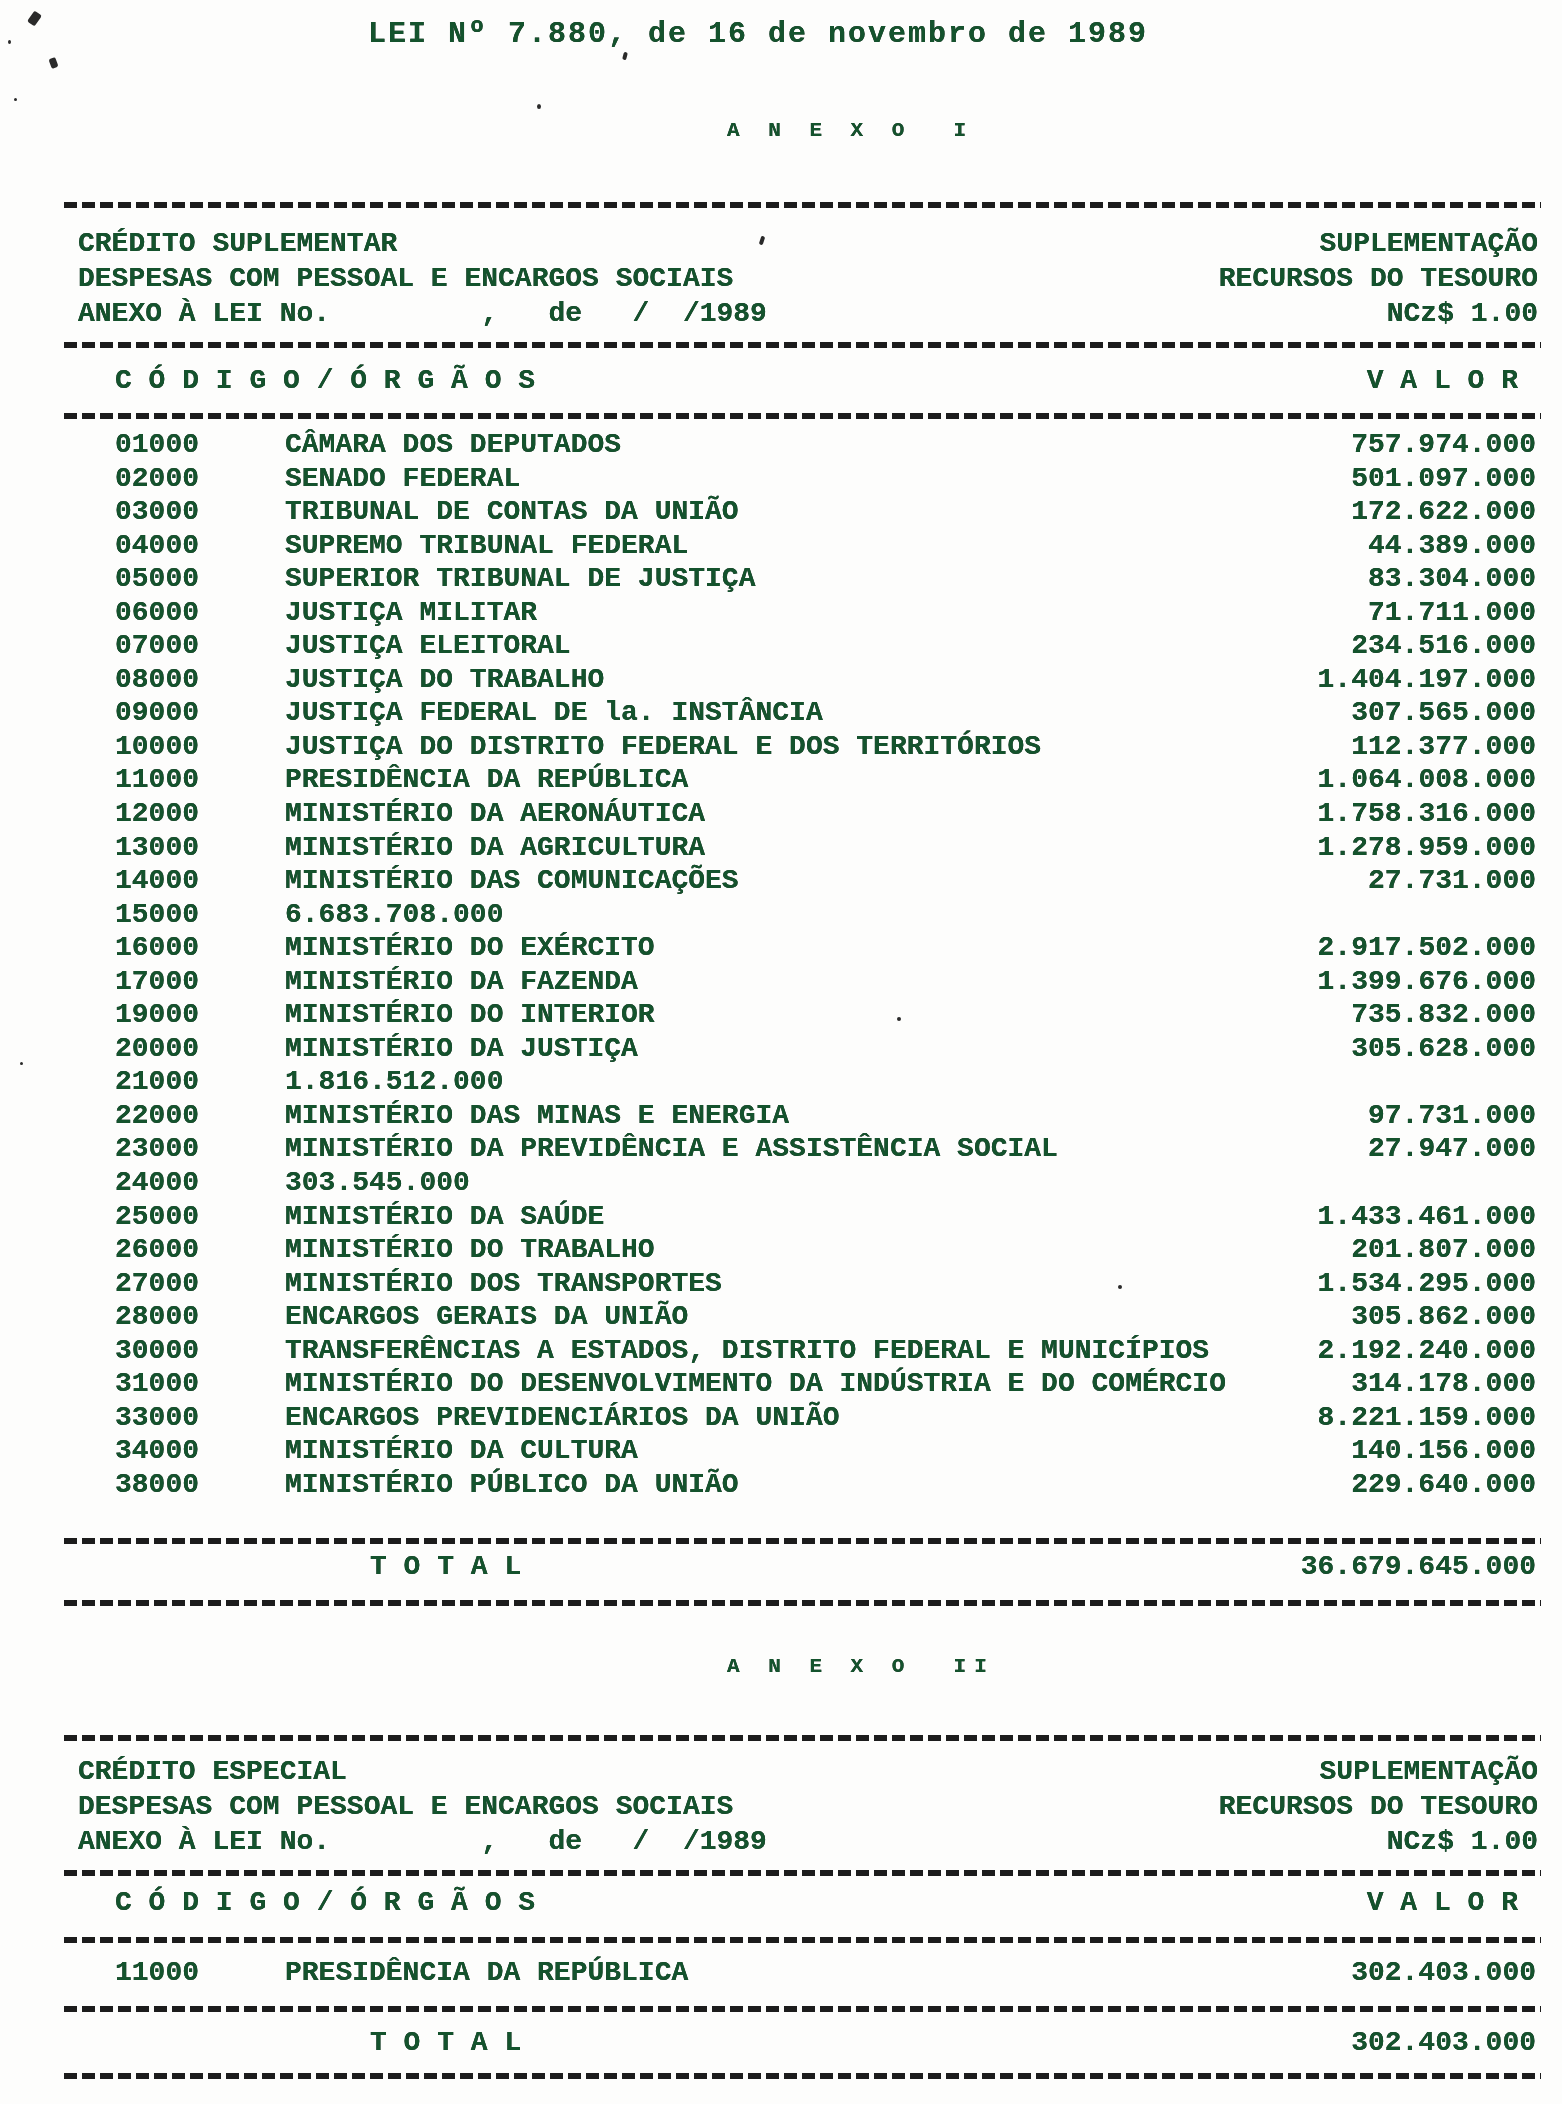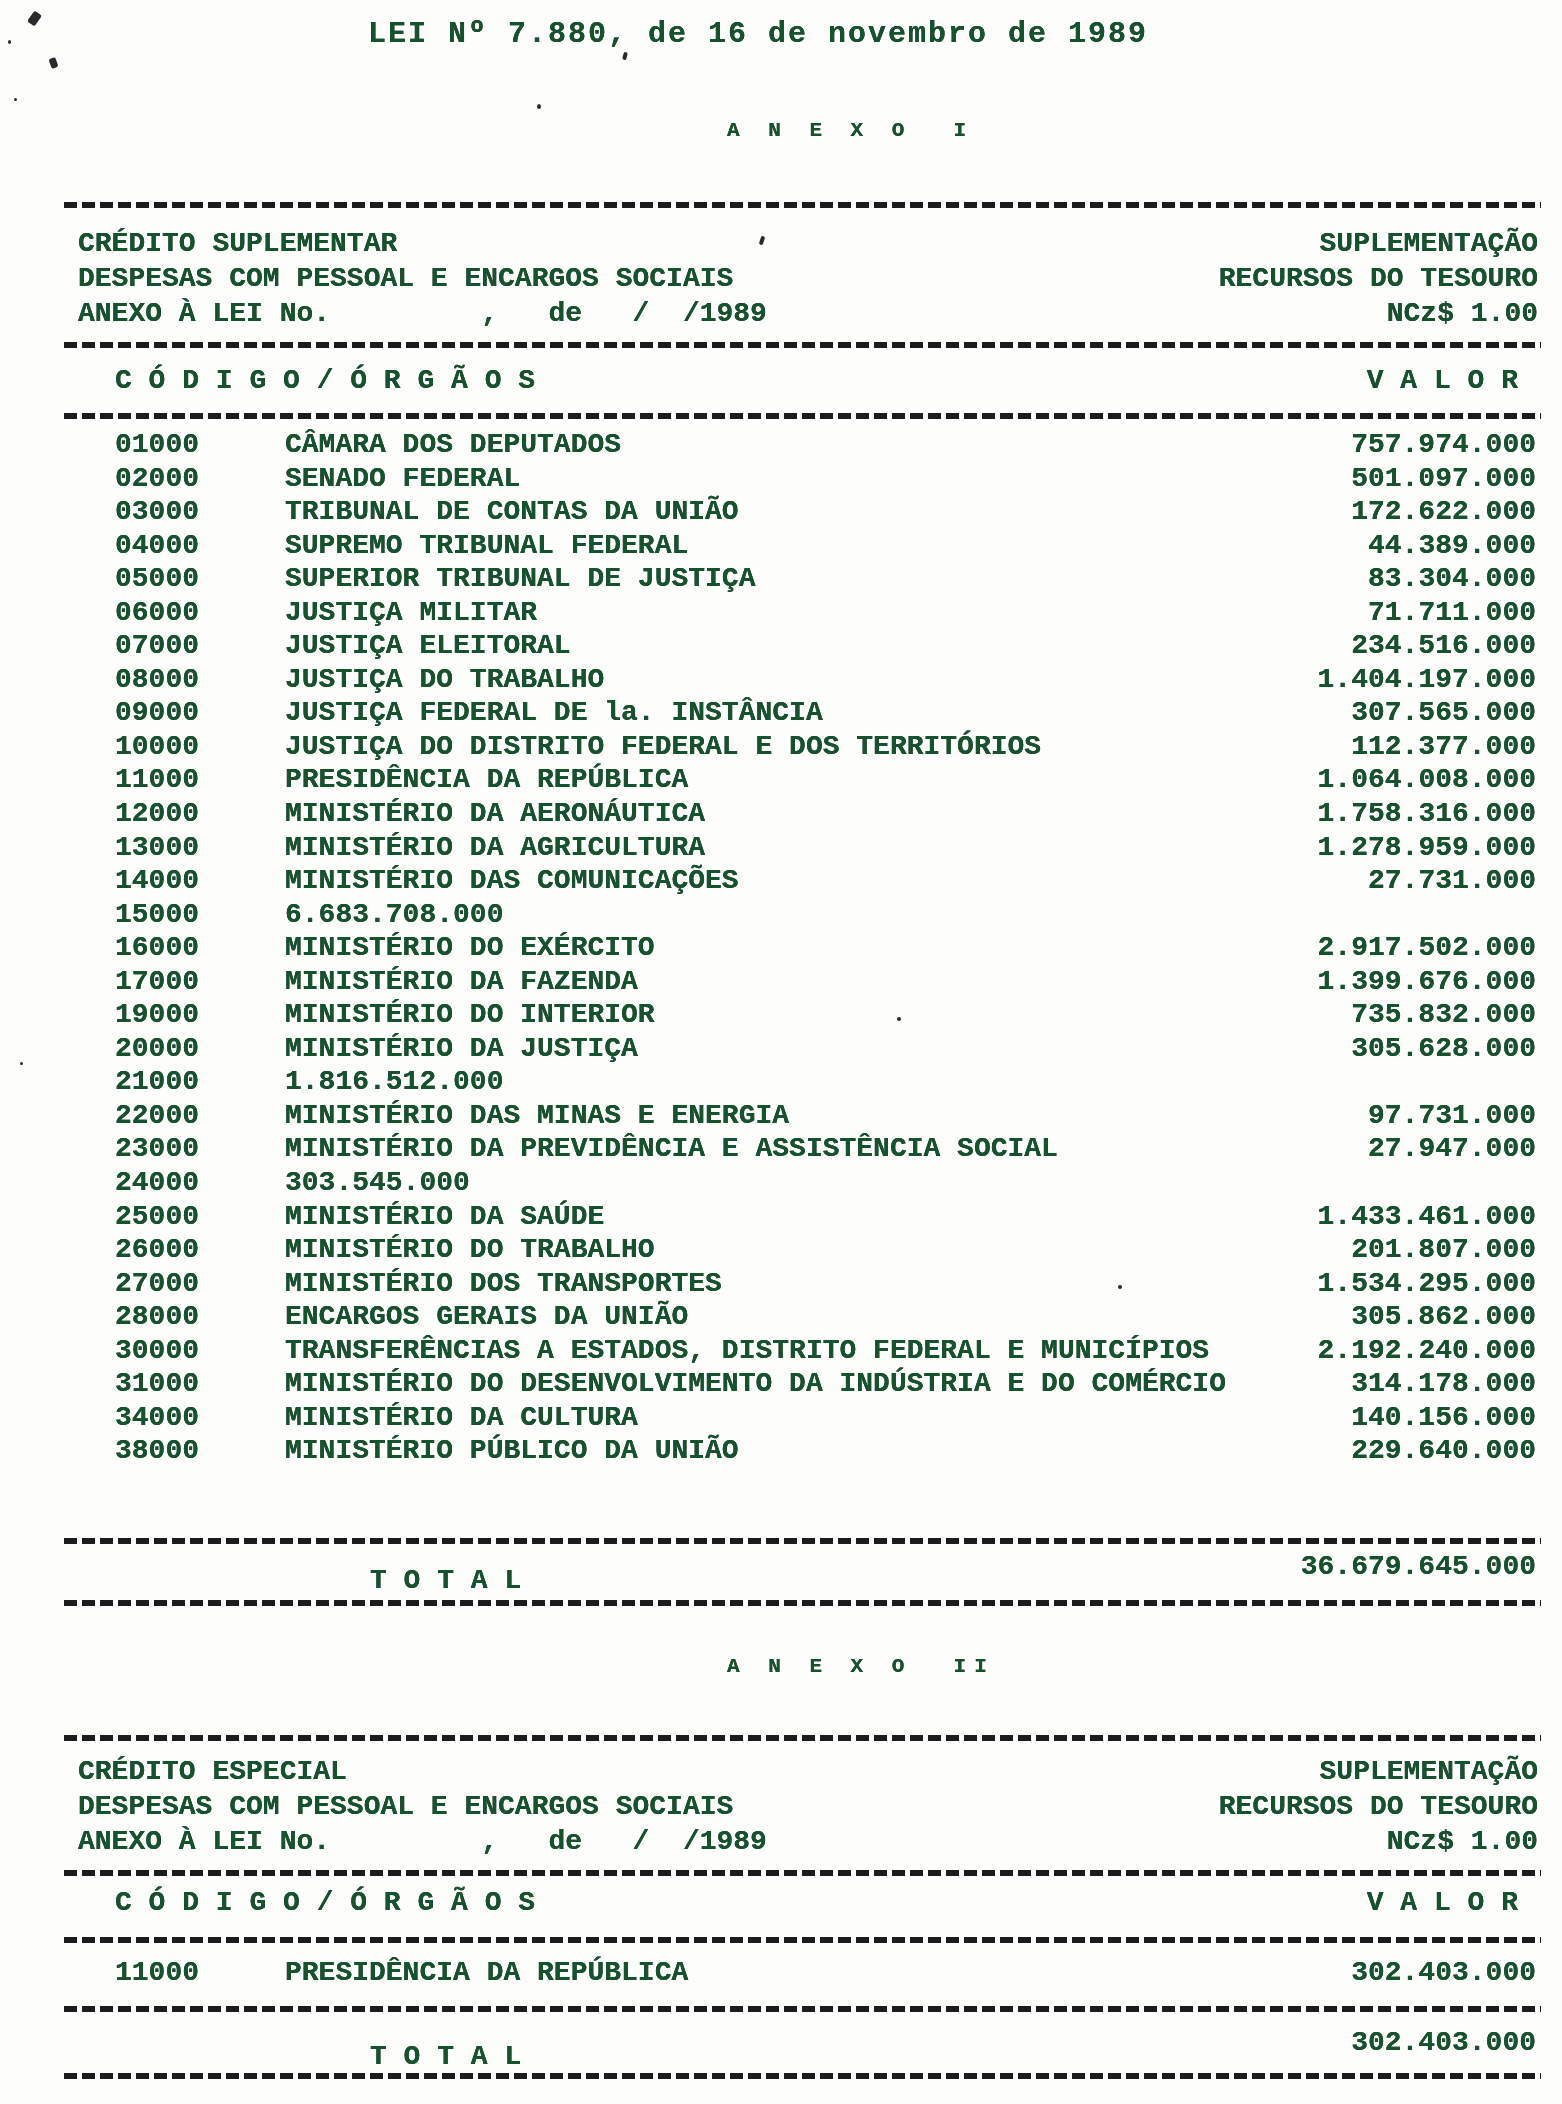--- a/index.html
+++ b/index.html
@@ -38,21 +38,21 @@
   .rows{left:65px;right:22px;}
   .rows1{top:428px;}
   .rows2{top:1956px;}
   .row{display:flex;height:33.55px;align-items:baseline;}
   .cell-code{width:170px;padding-left:50px;flex:none;}
   .cell-name{flex:1 1 auto;overflow:hidden;}
   .cell-value{flex:none;text-align:right;padding-right:4px;}
   .total{left:65px;right:22px;display:flex;}
   .t1pos{top:1550px;}
   .t2pos{top:2026px;}
-  .total-label{padding-left:305px;flex:none;margin-top:14px;}
+  .total-label{padding-left:305px;flex:none;}
   .total-value{flex:1;text-align:right;padding-right:4px;}
   .speck{position:absolute;background:#2a2a2a;border-radius:50%;}
 </style>
 </head>
 <body>
 
 <div class="page">
 
   <div class="speck" style="left:30px;top:12px;width:9px;height:13px;transform:rotate(35deg);border-radius:2px;"></div>
   <div class="speck" style="left:8px;top:40px;width:3px;height:4px;"></div>
@@ -257,20 +257,25 @@
         <div class="t cell-name">TRANSFERÊNCIAS A ESTADOS, DISTRITO FEDERAL E MUNICÍPIOS</div>
         <div class="t cell-value">2.192.240.000</div>
       </div>
 
       <div class="row">
         <div class="t cell-code">31000</div>
         <div class="t cell-name">MINISTÉRIO DO DESENVOLVIMENTO DA INDÚSTRIA E DO COMÉRCIO</div>
         <div class="t cell-value">314.178.000</div>
       </div>
 
+      <div class="row">
+        <div class="t cell-code">33000</div>
+        <div class="t cell-name">ENCARGOS PREVIDENCIÁRIOS DA UNIÃO</div>
+        <div class="t cell-value">8.221.159.000</div>
+      </div>
 
       <div class="row">
         <div class="t cell-code">34000</div>
         <div class="t cell-name">MINISTÉRIO DA CULTURA</div>
         <div class="t cell-value">140.156.000</div>
       </div>
 
       <div class="row">
         <div class="t cell-code">38000</div>
         <div class="t cell-name">MINISTÉRIO PÚBLICO DA UNIÃO</div>

